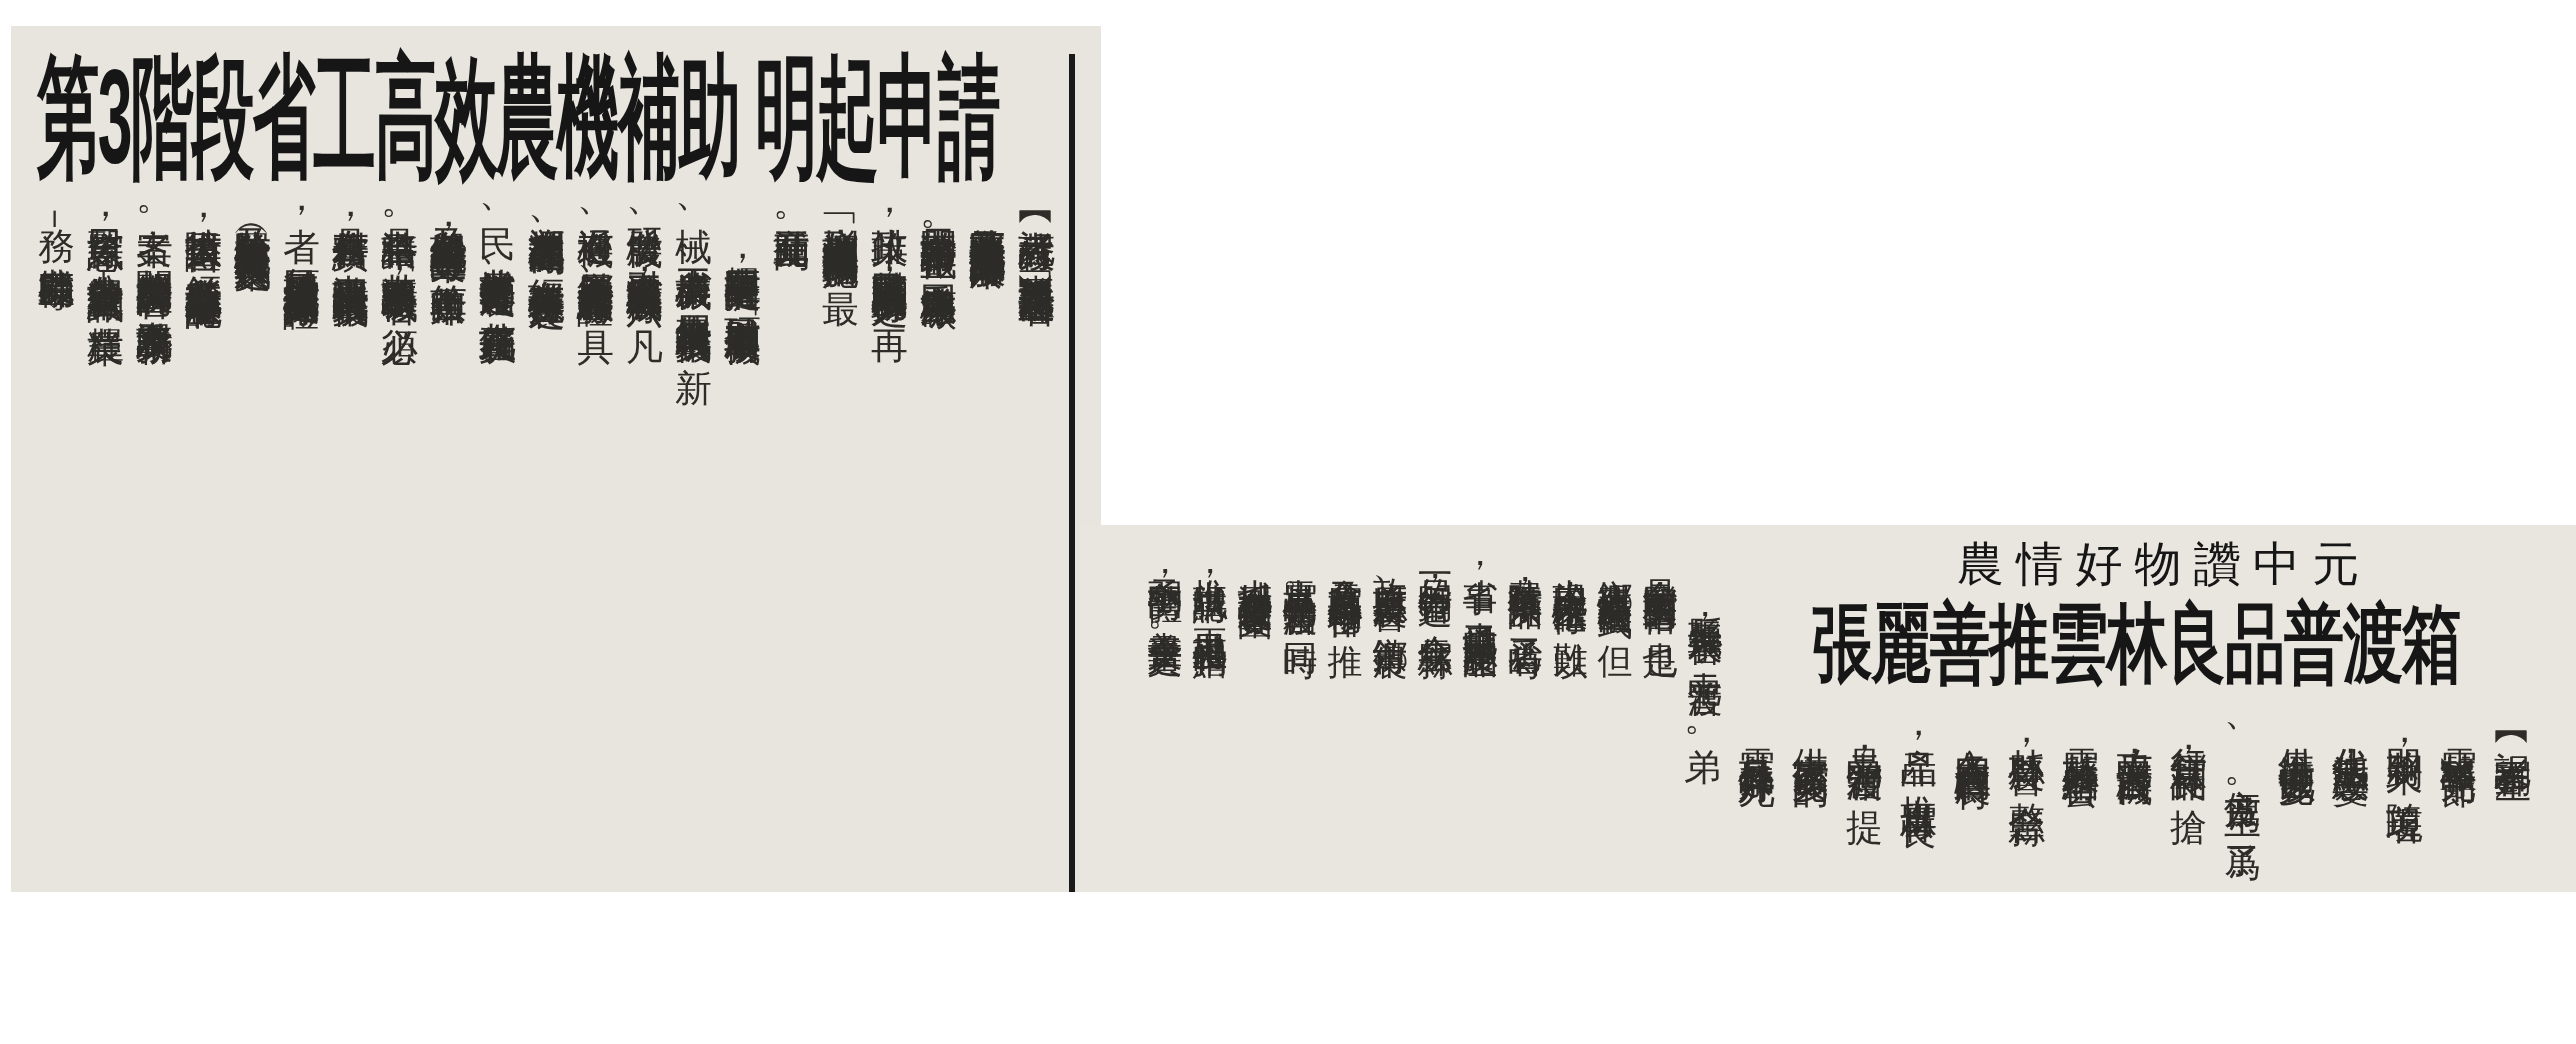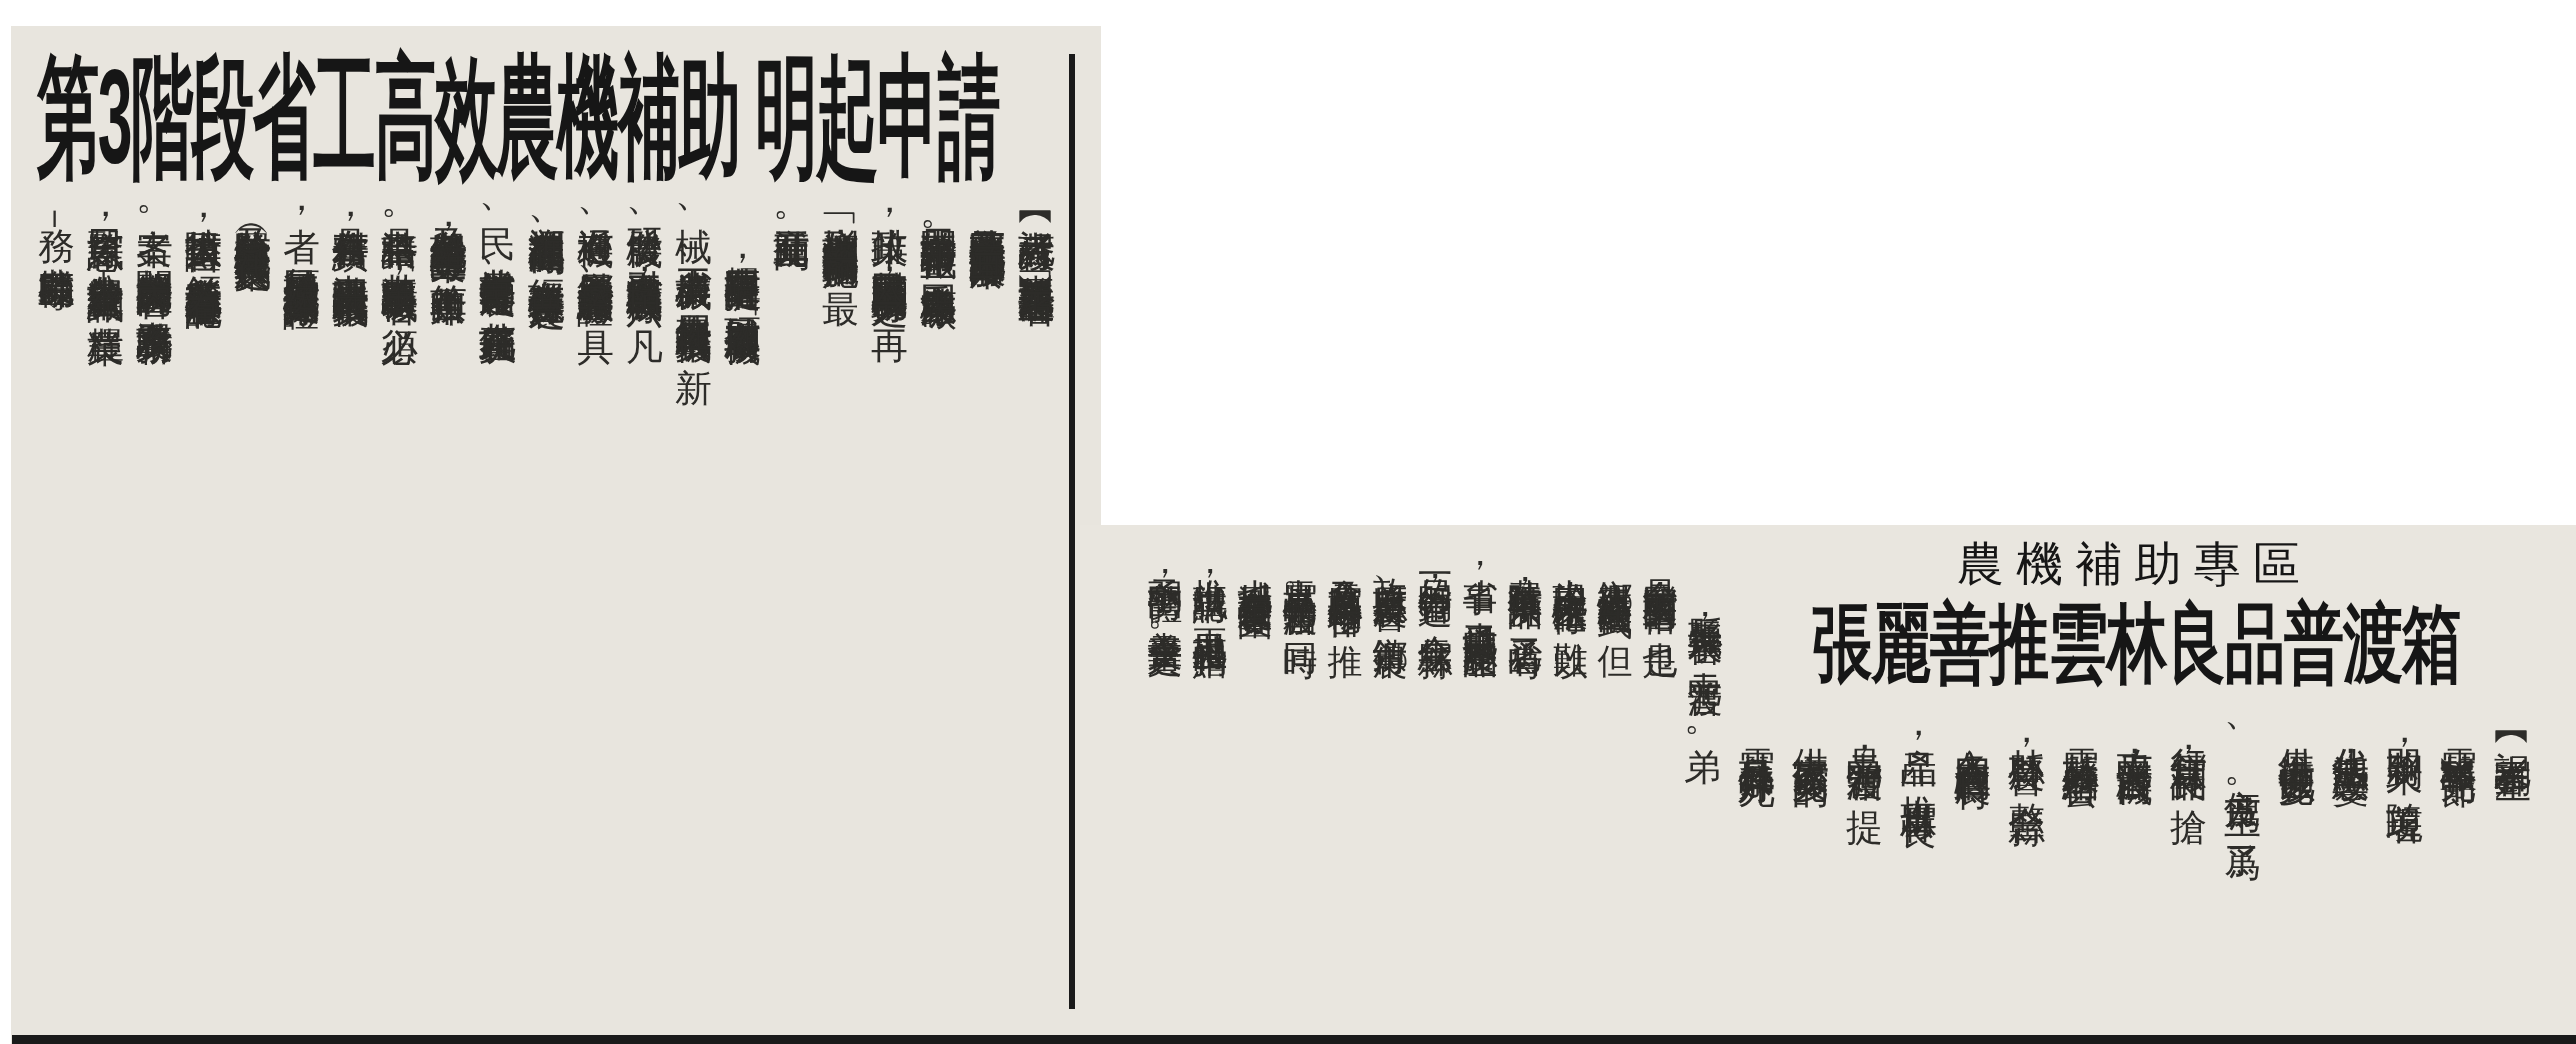--- a/index.html
+++ b/index.html
@@ -1,17 +1,17 @@
 <!DOCTYPE html>
 <html style="--paper: #e8e5de; --paper-right: #e9e6df; --ink: #2d2c29; --headline-ink: #161616; --rule: #1a1a1a; --annotation-blue: #1c1ccb;font-size:14px"><head>
 <meta charset="utf-8">
 <style>
   html,body{margin:0;padding:0;background:#ffffff;}
   .canvas{
-    position:relative;width:2576px;height:1044px;background:#ffffff;overflow:hidden;
+    position:relative;width:2576px;height:892px;background:#ffffff;overflow:hidden;
     font-family:"Liberation Serif", serif;
   }
   .paper{position:absolute;}
   .paper-left{left:10.5px;top:26px;width:1090px;height:1018px;background:var(--paper);}
   .paper-right{left:1080px;top:525px;width:1496px;height:520px;background:var(--paper-right);}
   .rule-vert{position:absolute;left:1069px;top:54px;width:6.1px;height:955px;background:var(--rule);}
   .bottom-strip{position:absolute;left:12.2px;top:1035px;width:2564px;height:9.6px;background:var(--rule);}
 
   .headline-left{
     position:absolute;left:37px;top:51px;white-space:nowrap;
@@ -92,21 +92,21 @@
       <div class="col">具有耕作實績，申請「農用無人飛行載具噴藥機」</div>
       <div class="col">者，須持民航局發給遙控無人機之高級專業操作證</div>
       <div class="col">及防檢署發給空中施作（無人飛行載具）之農藥代</div>
       <div class="col">噴技術人員證書，並經所在地縣市政府核准登記有</div>
       <div class="col">案者。相關農機補助計畫內容、申請表單及業務聯</div>
       <div class="col">繫窗口等訊息，公告於農糧署全球資訊網－農糧業</div>
       <div class="col">務－農機補助專區</div>
     </div>
 
 
-  <div class="kicker-right">農機補助專區</div>
+  <div class="kicker-right">農情好物讚中元</div>
 
   <div class="headline-right">張麗善推雲林良品普渡箱</div>
 
   <div class="body-vertical body-right-1">
 
   <div class="col">【記者劉春生／</div>
       <div class="col">雲林報導】中元節</div>
       <div class="col">即將到來，隨著現</div>
       <div class="col">代生活型態改變，</div>
       <div class="col">供品準備也以多元</div>

